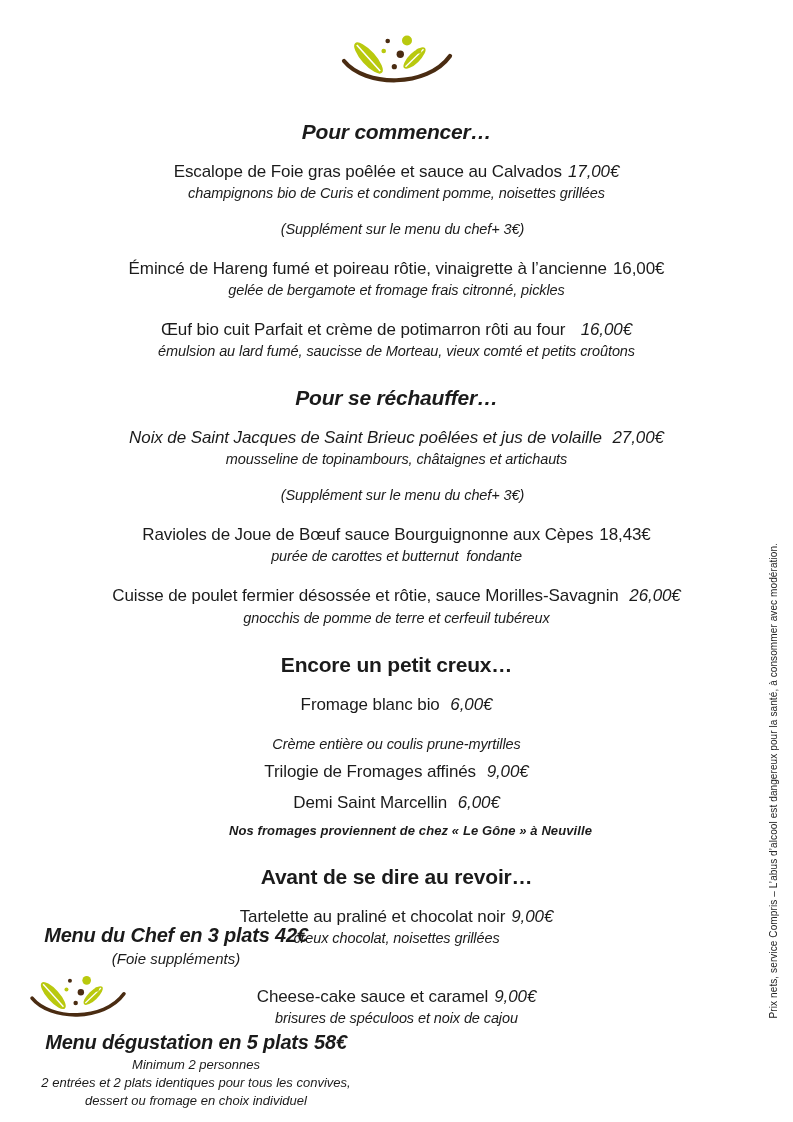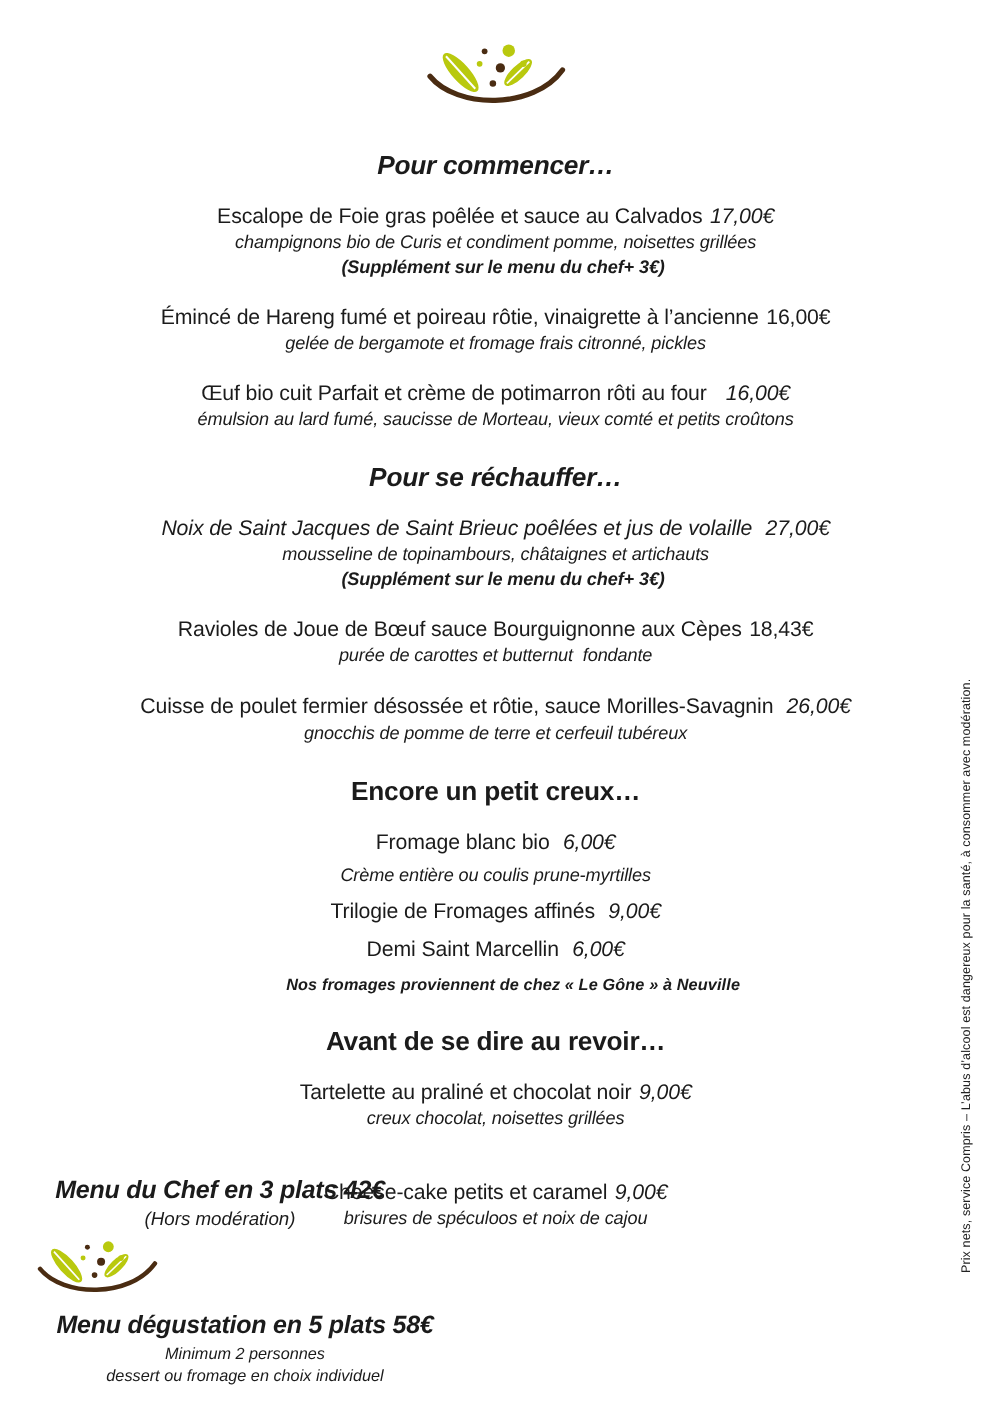--- a/index.html
+++ b/index.html
@@ -11,24 +11,24 @@
 
   .menu-section .heading { font-size:21px; font-weight:bold; letter-spacing:-0.2px; margin:27px 0 17px; }
   .menu-section .heading.it { font-style:italic; }
   .menu-section:first-of-type .heading { margin-top:22px; }
 
   .dish { margin-bottom:21px; }
   .dish-line { font-size:17px; line-height:1.3; letter-spacing:-0.1px; }
   .dish-line .price { margin-left:6px; }
   .it { font-style:italic; }
   .dish-desc { font-size:14.5px; font-style:italic; margin-top:2px; letter-spacing:-0.1px; }
-  .dish-note { font-size:14.5px; font-style:italic; font-weight:bold; margin-top:4px; letter-spacing:-0.1px;padding-left:12px; }
+  .dish-note { font-size:14.5px; font-style:italic; font-weight:normal; margin-top:20px; letter-spacing:-0.1px;padding-left:12px; }
 
   .compact .dish { margin-bottom:9px; }
-  .compact .dish-desc { margin-top:8px; margin-bottom:7px; }
+  .compact .dish-desc { margin-top:20px; margin-bottom:7px; }
   .footnote { font-size:13px; font-style:italic; font-weight:bold; margin-top:8px; letter-spacing:0.1px;padding-left:28px; }
 
   .roomy .dish { margin-bottom:40px; }
 
   .legal-vertical {
     position:absolute; right:14px; bottom:104px;
     writing-mode:vertical-rl; transform:rotate(180deg);
     font-size:10px; color:#222; white-space:nowrap; letter-spacing:0.1px;
   }
 
@@ -122,33 +122,33 @@
       <p class="footnote">Nos fromages proviennent de chez «&nbsp;Le Gône&nbsp;» à Neuville</p>
     </section>
 
     <section class="menu-section roomy">
       <h2 class="heading">Avant de se dire au revoir…</h2>
       <div class="dish">
         <p class="dish-line"><span>Tartelette au praliné et chocolat noir</span><span class="price it">9,00€</span></p>
         <p class="dish-desc">creux chocolat, noisettes grillées</p>
       </div>
       <div class="dish">
-        <p class="dish-line"><span>Cheese-cake petits et caramel</span><span class="price it">9,00€</span></p>
+        <p class="dish-line"><span>Cheese-cake sauce et caramel</span><span class="price it">9,00€</span></p>
         <p class="dish-desc">brisures de spéculoos et noix de cajou</p>
       </div>
     </section>
 
   </main>
 
   <div class="legal-vertical">Prix nets, service Compris – L’abus d’alcool est dangereux pour la santé, à consommer avec modération.</div>
 
   <footer class="page-footer">
     <div class="footer-col left">
       <p class="footer-title">Menu du Chef en 3 plats 42€</p>
-      <p class="footer-sub1">(Hors modération)</p>
+      <p class="footer-sub1">(Foie suppléments)</p>
     </div>
     <div class="footer-logo">
       <svg width="104" height="56" viewBox="0 0 120 64" aria-hidden="true">
         <path d="M7 31 C 28 57, 90 58, 113 26" fill="none" stroke="#4a2c12" stroke-width="4.2" stroke-linecap="round"></path>
         <g transform="rotate(48 31.5 28)">
           <ellipse cx="31.5" cy="28" rx="20" ry="7" fill="#b9c90e"></ellipse>
           <line x1="14" y1="28" x2="49" y2="28" stroke="#ffffff" stroke-width="1.6"></line>
         </g>
         <g transform="rotate(-44 77.5 28)">
           <ellipse cx="77.5" cy="28" rx="14.5" ry="5.4" fill="#b9c90e"></ellipse>
@@ -158,17 +158,18 @@
         <circle cx="70" cy="10.5" r="5" fill="#b9c90e"></circle>
         <circle cx="46.7" cy="21" r="2.3" fill="#b9c90e"></circle>
         <circle cx="63.3" cy="24.3" r="3.7" fill="#4a2c12"></circle>
         <circle cx="81.7" cy="21" r="2.6" fill="#b9c90e"></circle>
         <circle cx="57.3" cy="36.7" r="2.6" fill="#4a2c12"></circle>
       </svg>
     </div>
     <div class="footer-col right">
       <p class="footer-title">Menu dégustation en 5 plats 58€</p>
       <p class="footer-sub2">Minimum 2 personnes</p>
+      <p class="footer-sub2">2 entrées et 2 plats identiques pour tous les convives,</p>
       <p class="footer-sub2">dessert ou fromage en choix individuel</p>
     </div>
   </footer>
 
 </div>
 
 </body></html>

